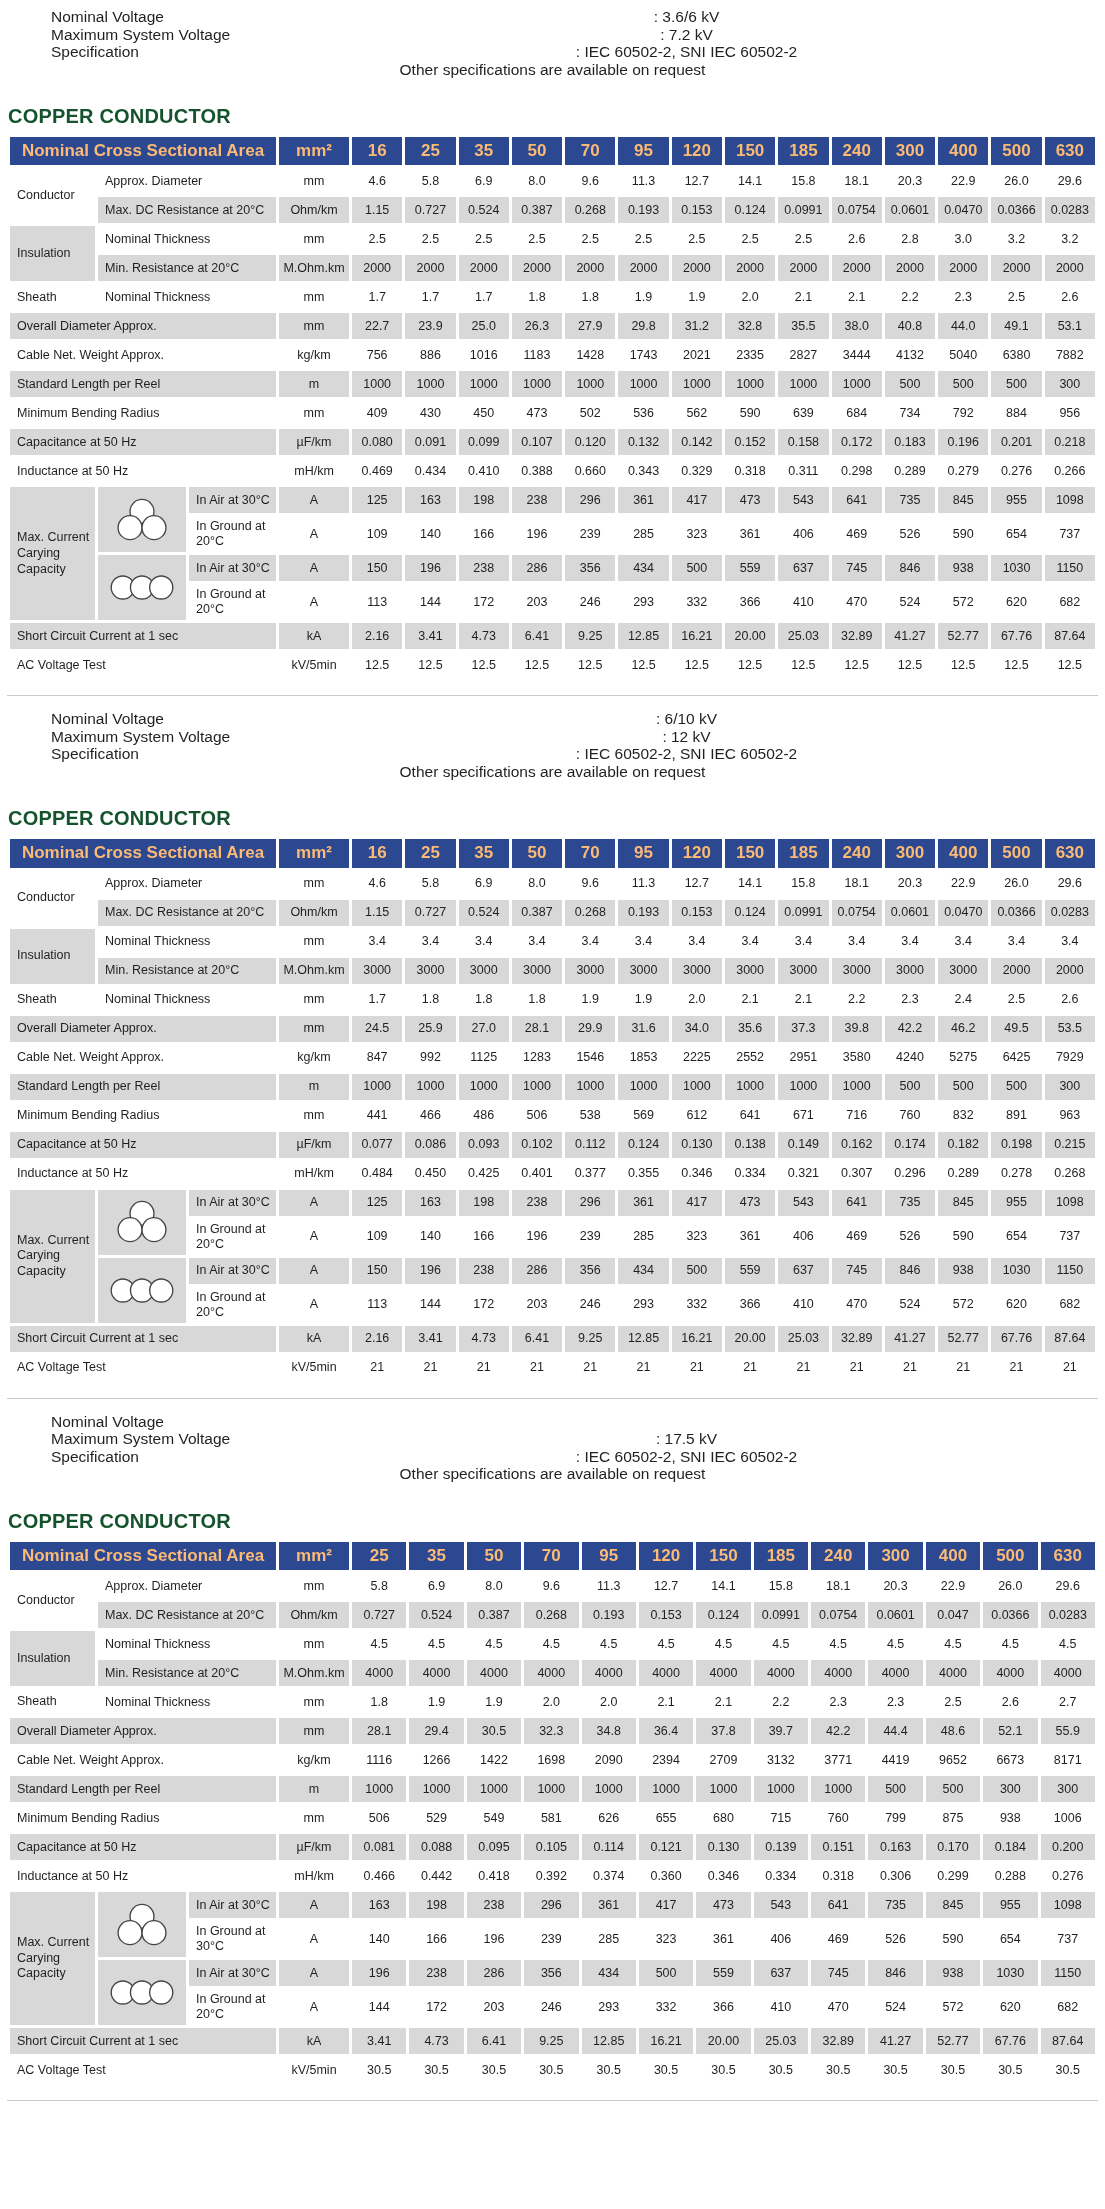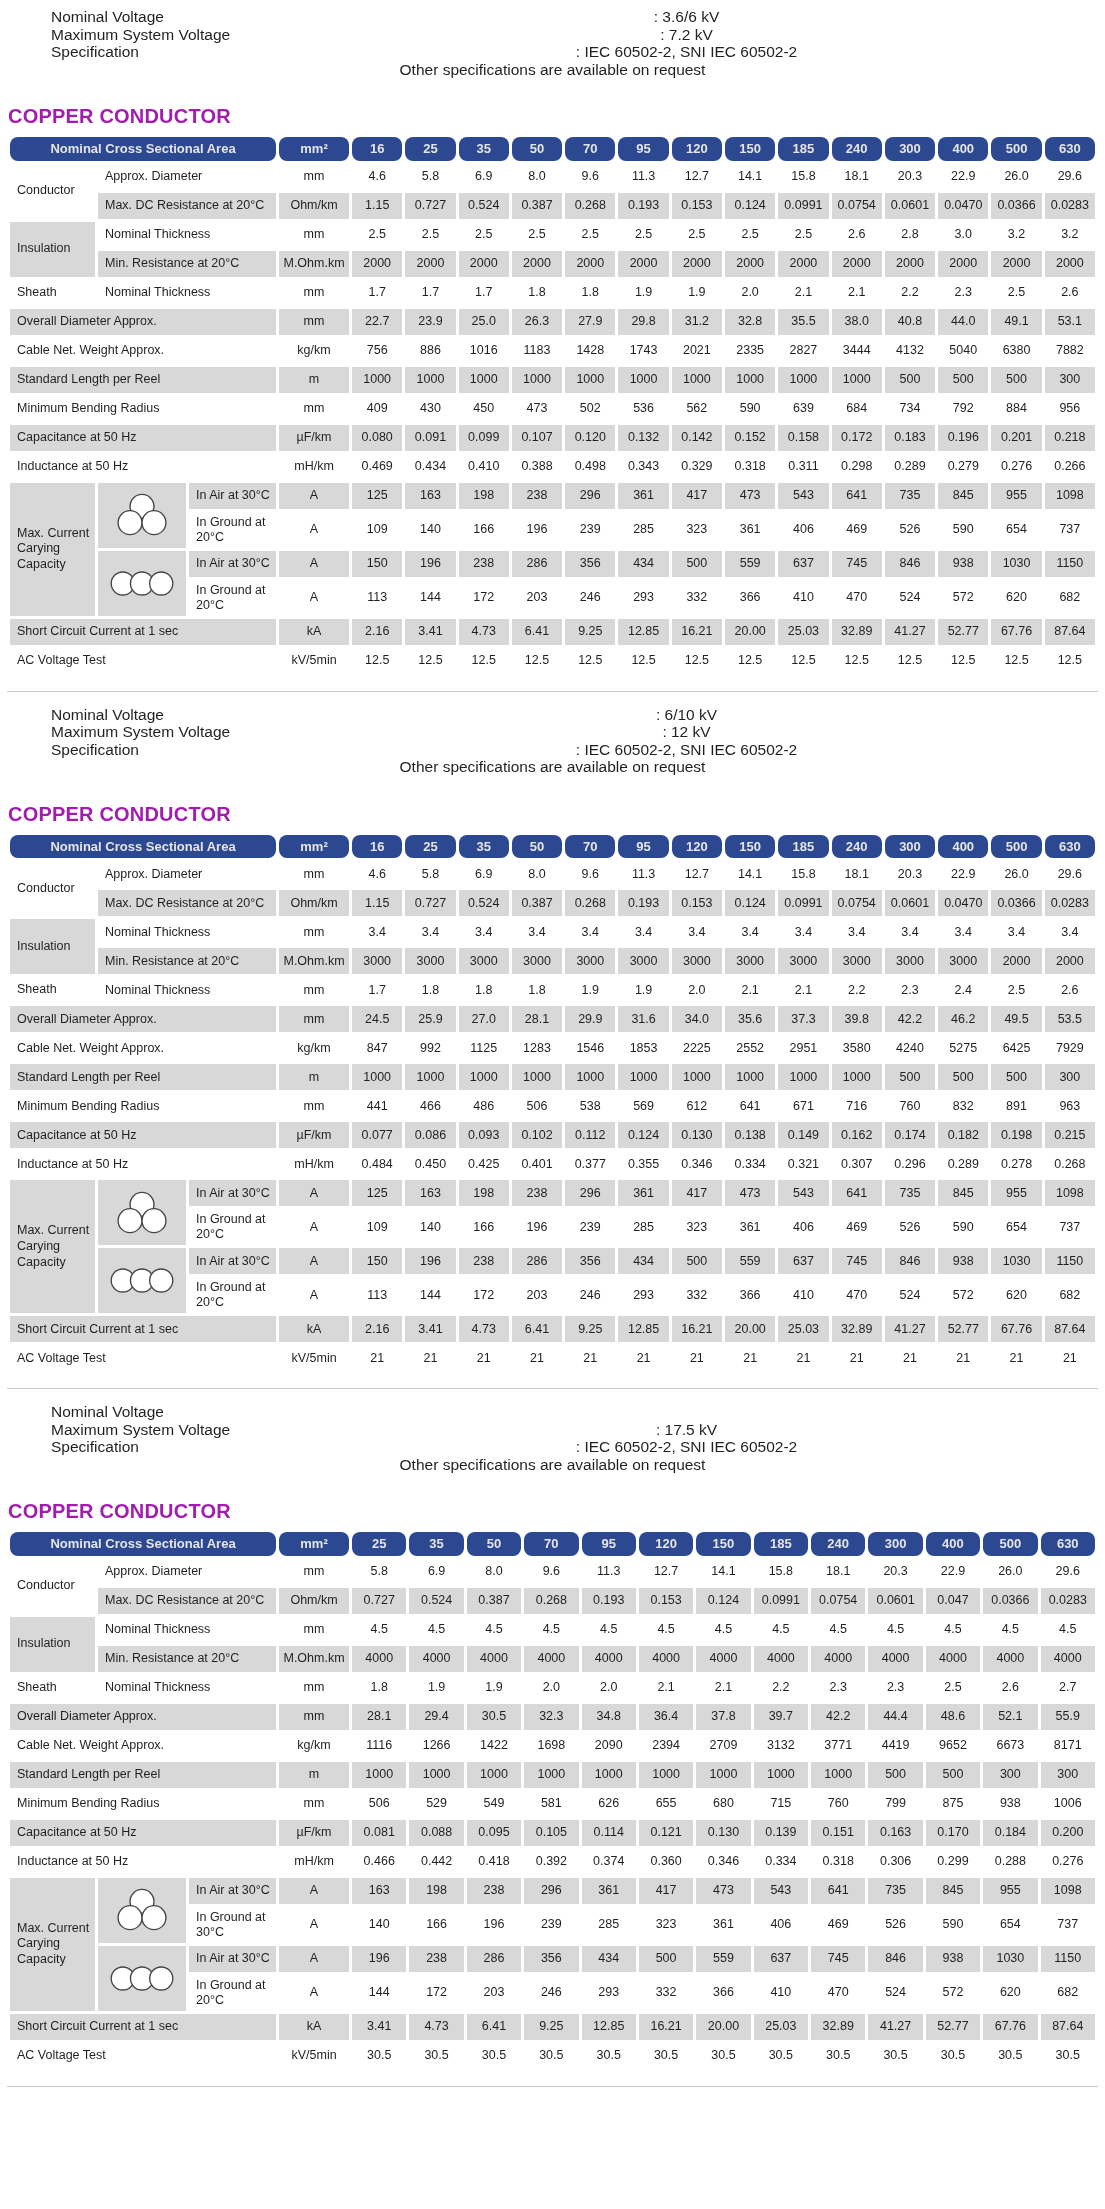--- a/index.html
+++ b/index.html
@@ -11,41 +11,41 @@
   }
   .page{padding:8px 7px 10px 7px;}
   .section{margin-bottom:4px;}
   .specs{margin-top:14px;}
   .section:first-child .specs{margin-top:0;}
   .spec-line{display:flex;font-size:15.5px;line-height:17.5px;margin-left:44px;}
   .spec-label{width:224px;flex:0 0 224px;}
   .spec-value{flex:1;text-align:center;}
   .note{font-size:15.5px;line-height:17.5px;text-align:center;}
   .heading{
-    font-size:20px;font-weight:700;color:#a21caf;
+    font-size:20px;font-weight:700;color:#14532d;
     letter-spacing:.2px;margin:27px 0 6px 1px;
   }
   table.spec-table{
     width:100%;
     table-layout:fixed;
     border-collapse:separate;
     border-spacing:3px 3px;
     font-size:12.5px;
   }
   .spec-table th,.spec-table td{
     padding:3px 1px;
     text-align:center;
     vertical-align:middle;
     line-height:1.2;
     height:20px;
     overflow:hidden;
   }
   .spec-table th.hdr{
-    background:#2b4890;color:#e5e5e5;font-weight:700;font-size:13px;
-    padding:4px 0;height:auto;border-radius:8px;
+    background:#2b4890;color:#fdba74;font-weight:700;font-size:17px;
+    padding:4px 0;height:auto;
   }
   tr.shade td{background:#d8d8d8;}
   td.bg-w{background:#fff !important;}
   td.bg-g{background:#d8d8d8 !important;}
   td.grp,td.lbl{text-align:left;padding-left:7px;padding-right:2px;}
   td.grp{line-height:1.25;}
   td.icn{padding:1px 0;}
   .icn svg{display:block;margin:0 auto;}
   .icn svg circle{fill:#fff;stroke:#454545;stroke-width:1.4;}
   .divider{border-bottom:1px solid #c9c9c9;margin-top:14px;}
@@ -296,21 +296,21 @@
             <td>0.201</td>
             <td>0.218</td>
           </tr>
           <tr>
             <td class="lbl" colspan="3">Inductance at 50 Hz</td>
             <td class="unit">mH/km</td>
             <td>0.469</td>
             <td>0.434</td>
             <td>0.410</td>
             <td>0.388</td>
-            <td>0.498</td>
+            <td>0.660</td>
             <td>0.343</td>
             <td>0.329</td>
             <td>0.318</td>
             <td>0.311</td>
             <td>0.298</td>
             <td>0.289</td>
             <td>0.279</td>
             <td>0.276</td>
             <td>0.266</td>
           </tr>

